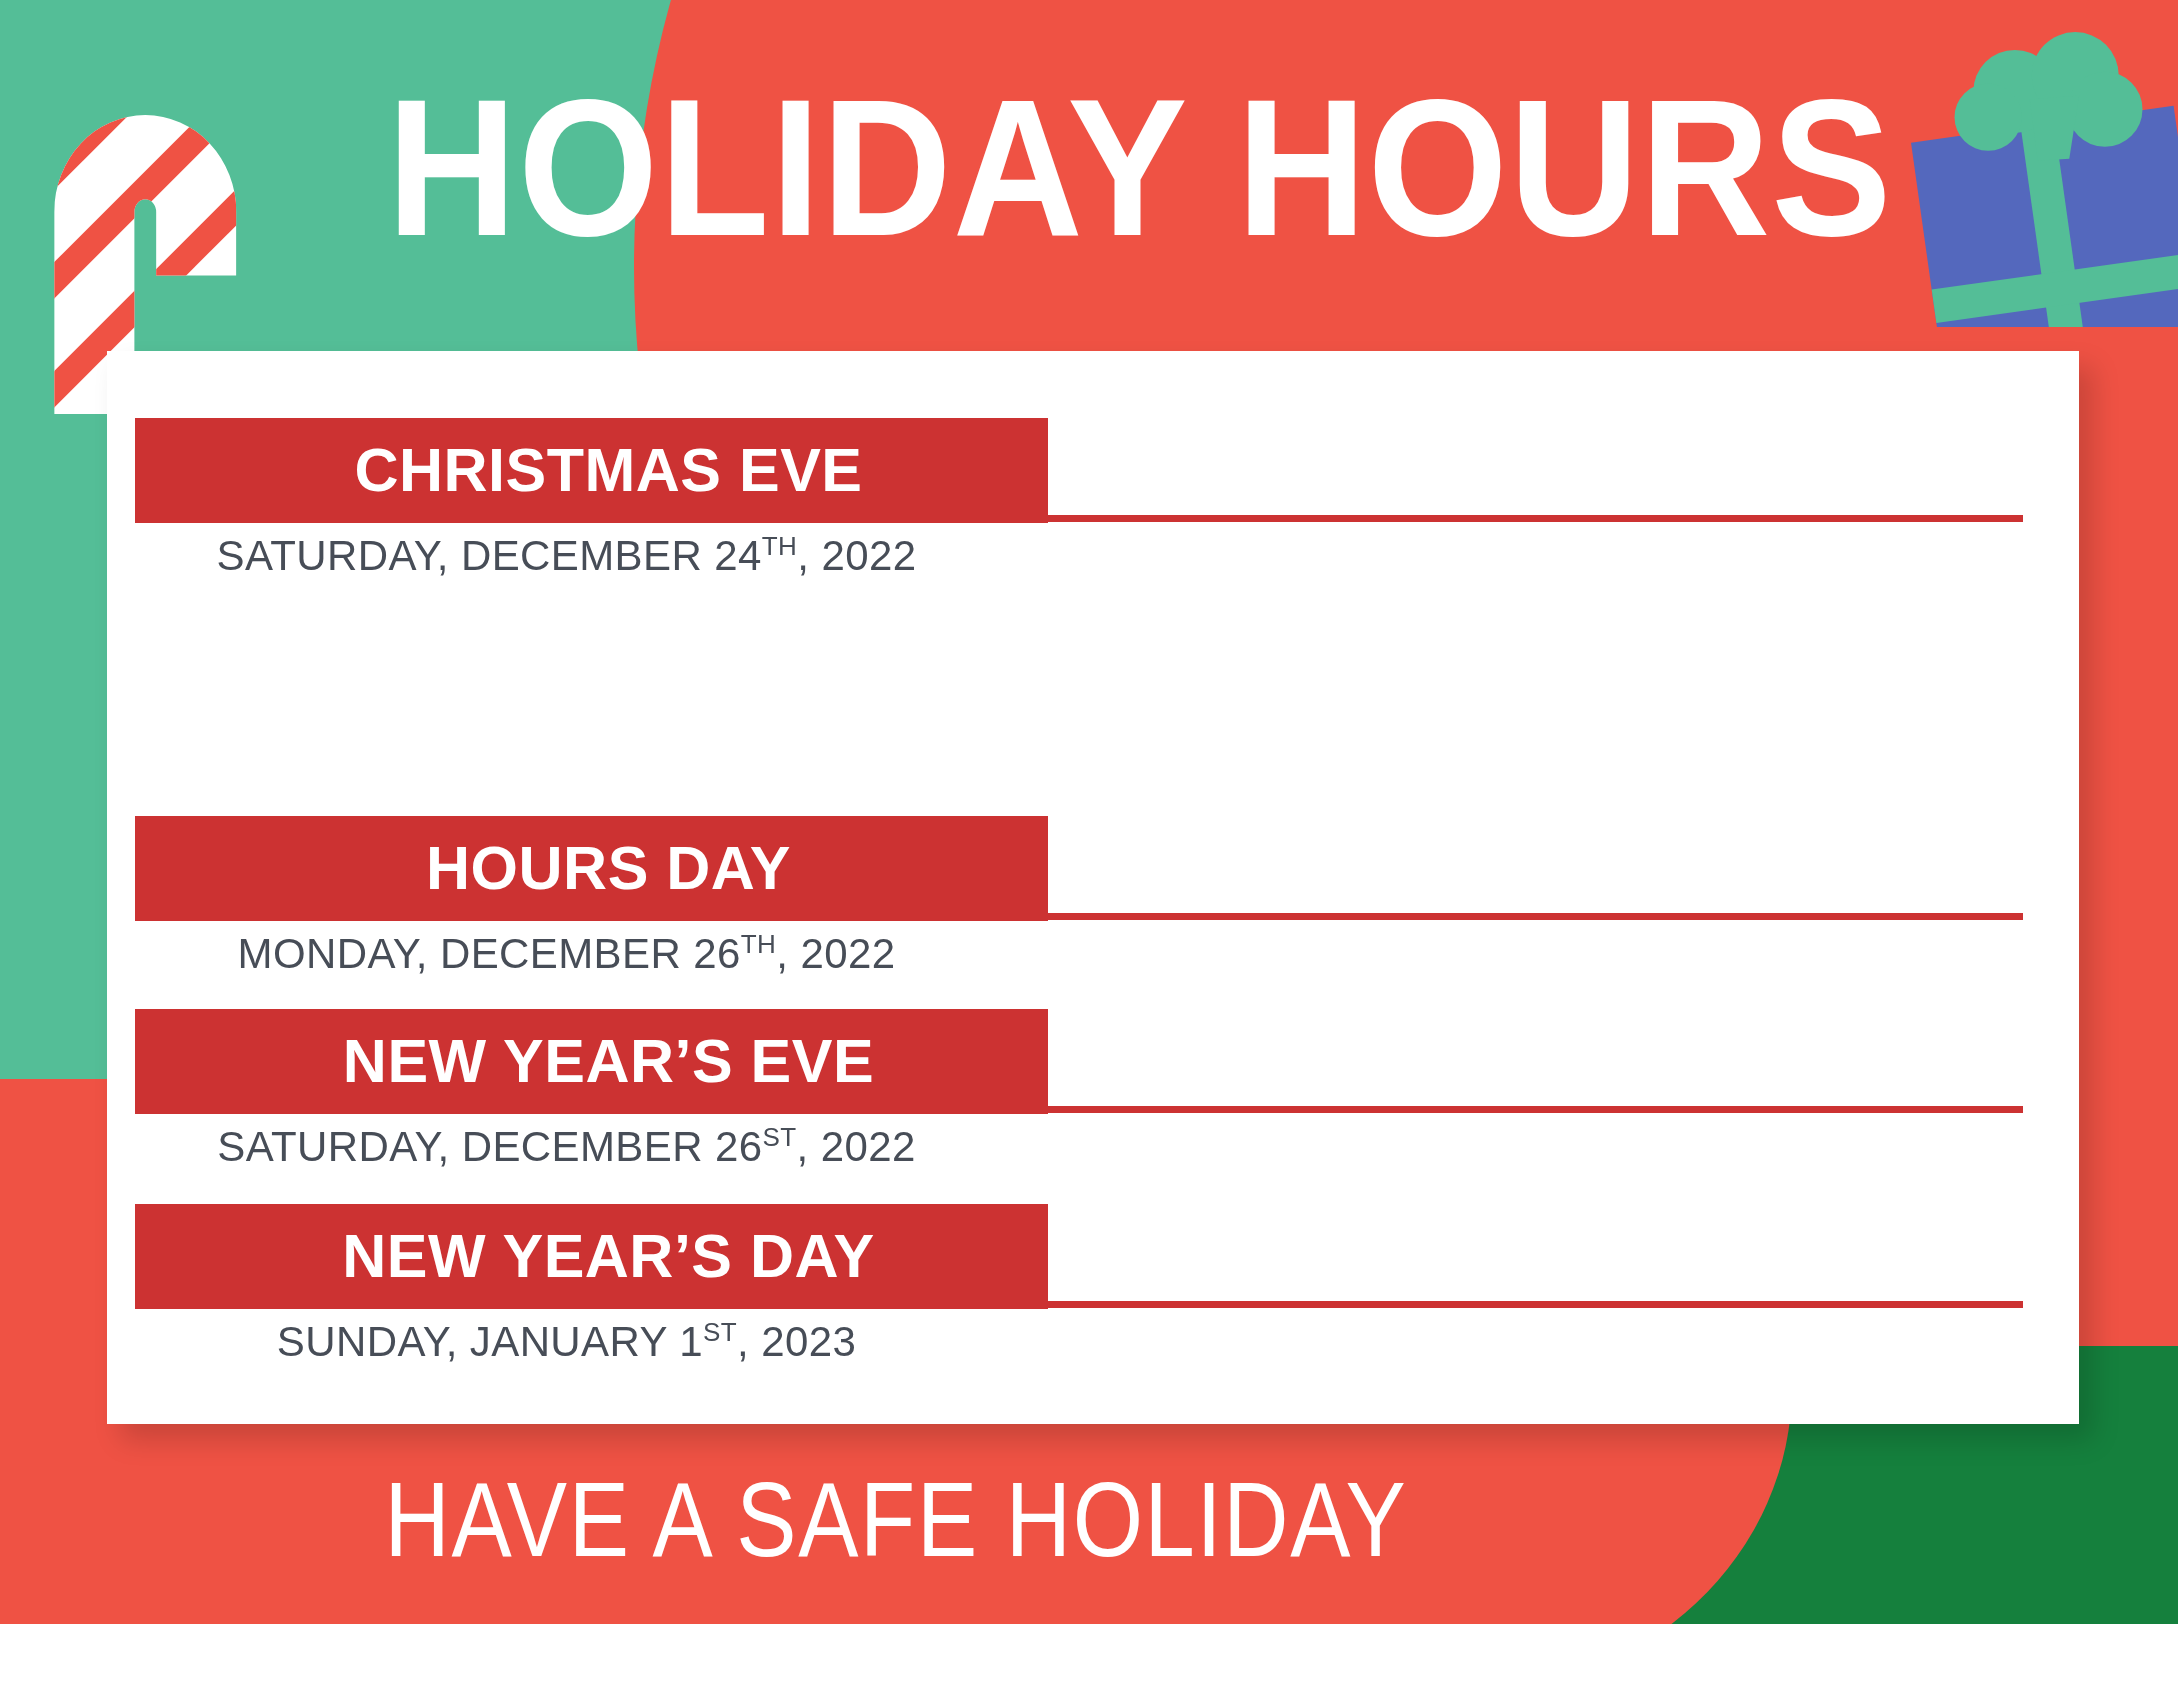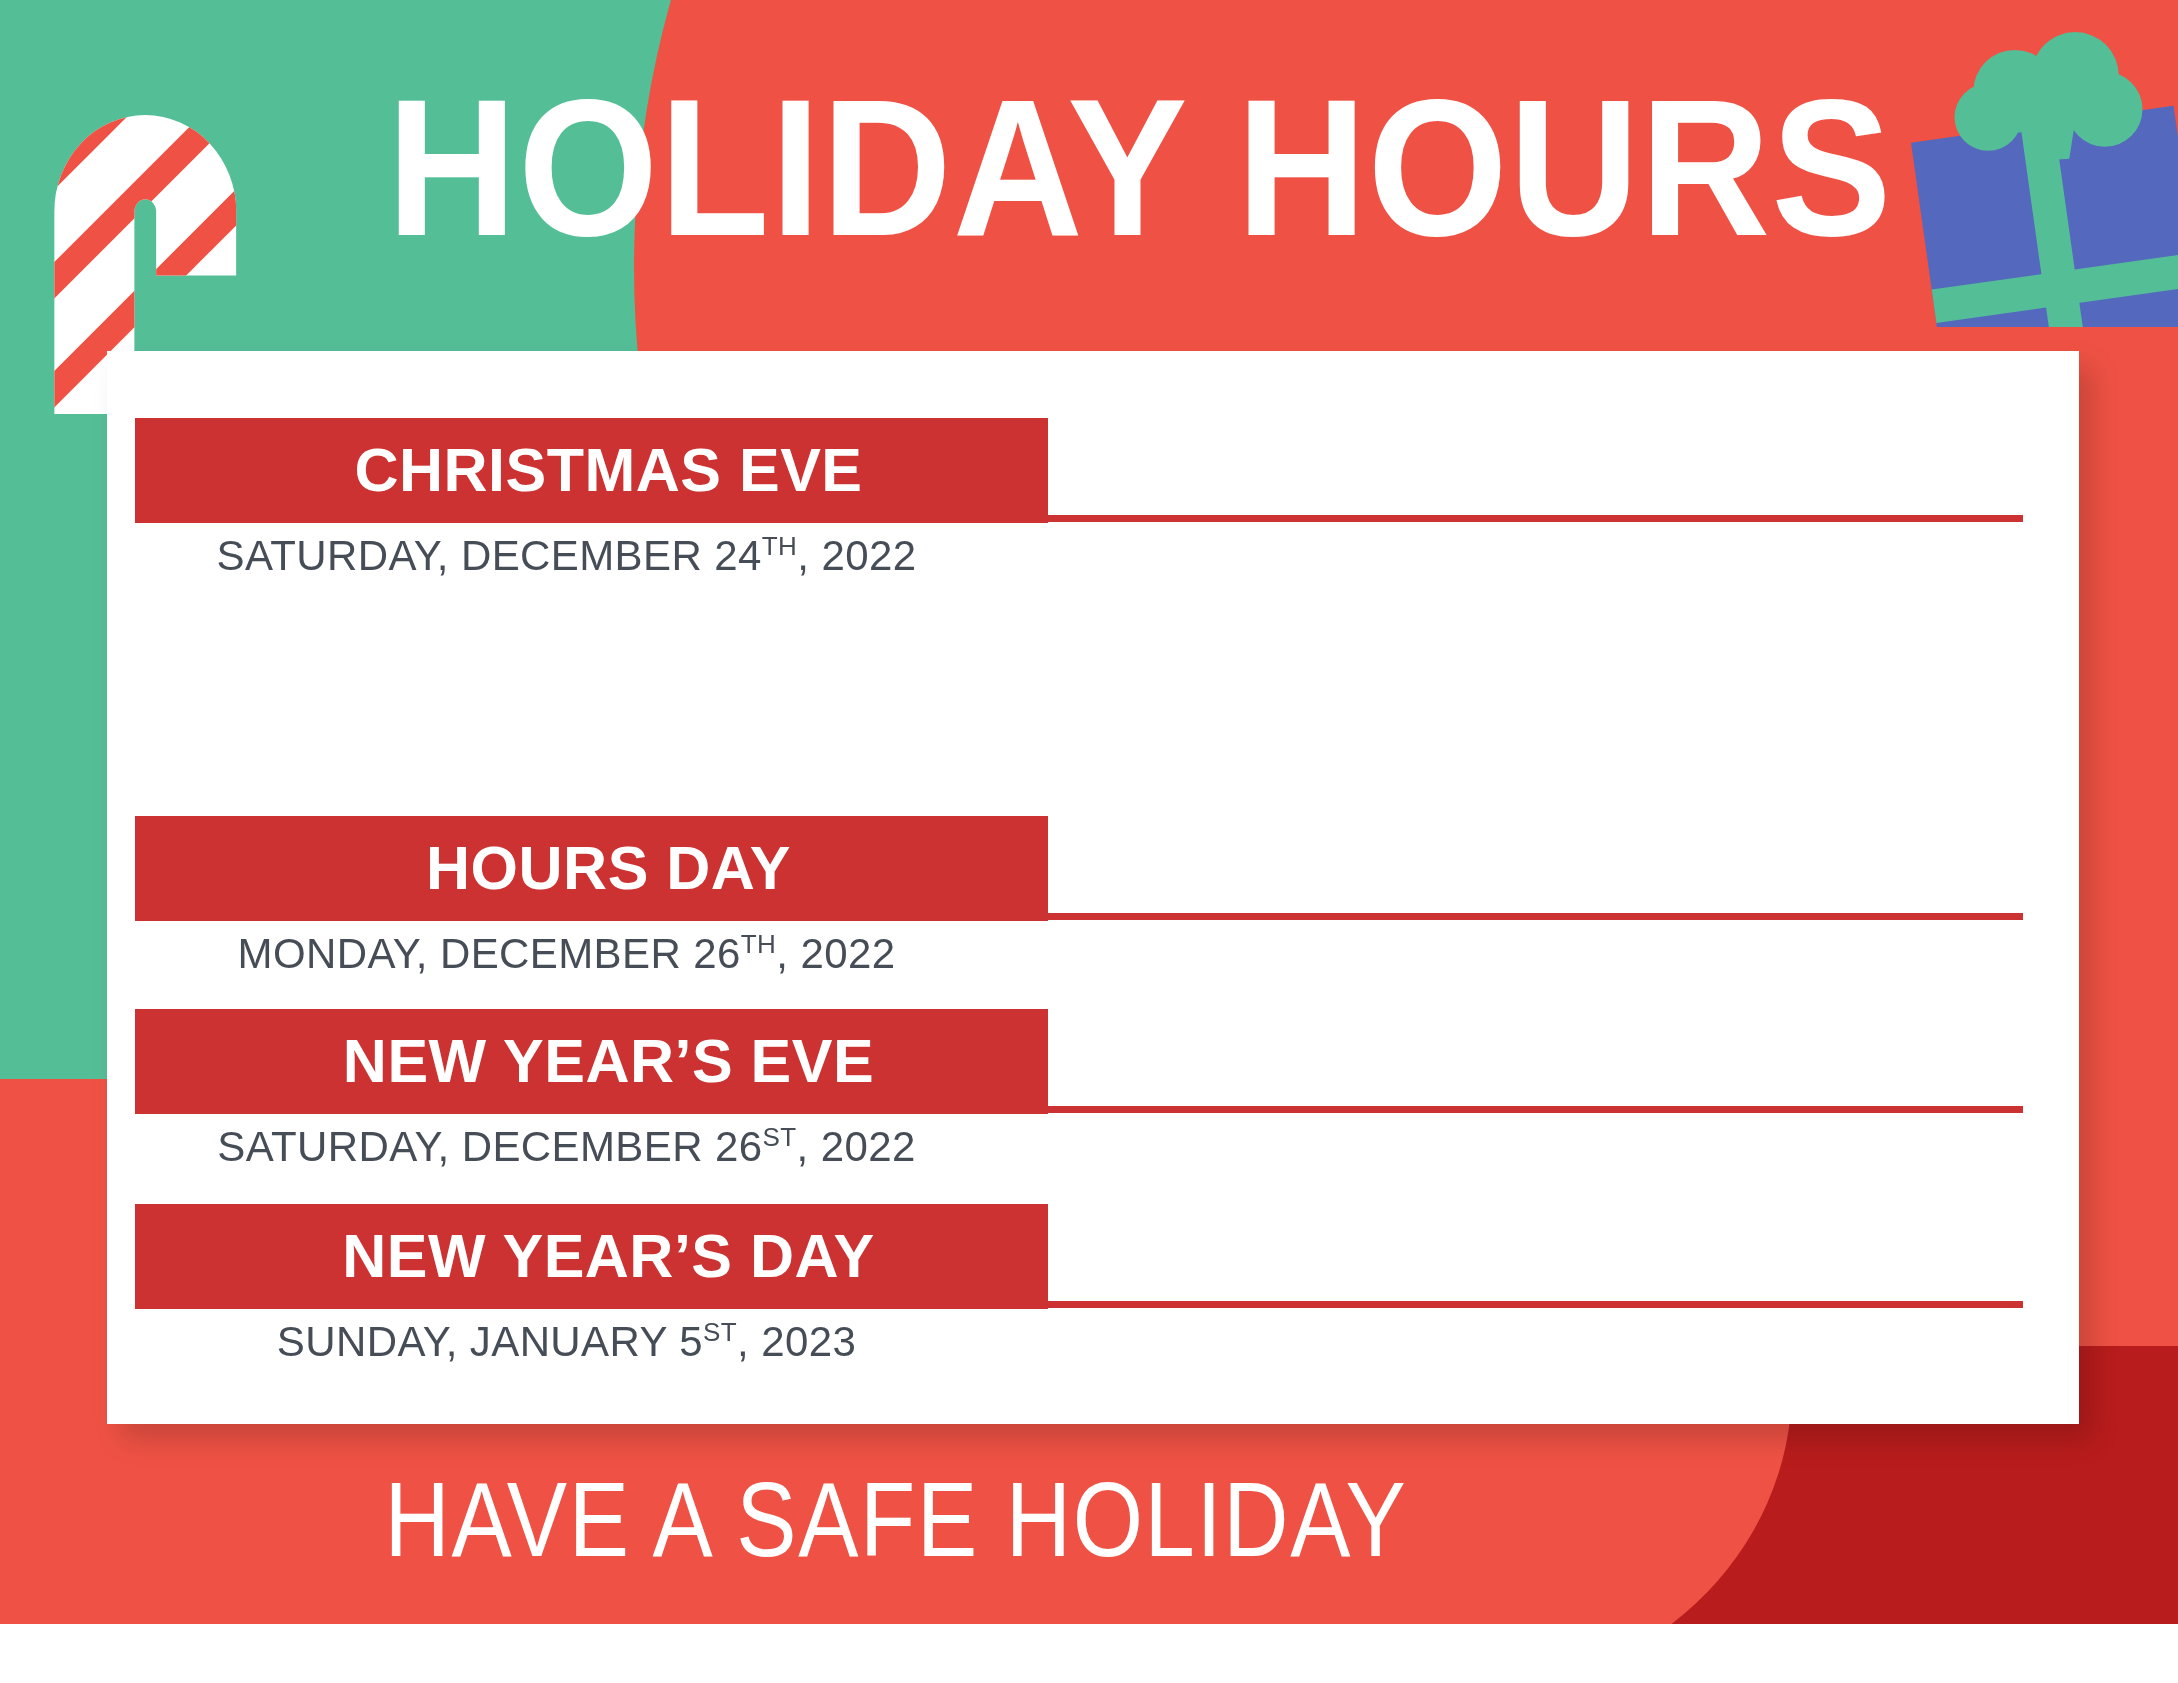--- a/index.html
+++ b/index.html
@@ -5,21 +5,21 @@
   html, body {
     margin: 0;
     padding: 0;
     background: #ffffff;
   }
   #poster {
     position: relative;
     width: 2178px;
     height: 1683px;
     overflow: hidden;
-    background: #b91c1c;
+    background: #15803d;
     font-family: "Liberation Sans", sans-serif;
   }
 
   
   .bg-green {
     position: absolute;
     left: 0; top: 0;
     width: 1337px;
     height: 1099px;
     background: #54be97;
@@ -279,21 +279,21 @@
           <span class="banner-label">NEW YEAR’S EVE</span>
         </div>
         <div class="date"><span>SATURDAY, DECEMBER 26</span><sup>ST</sup><span>, 2022</span></div>
       </div>
 
       <div class="row row-4">
         <div class="rule"></div>
         <div class="banner">
           <span class="banner-label">NEW YEAR’S DAY</span>
         </div>
-        <div class="date"><span>SUNDAY, JANUARY 5</span><sup>ST</sup><span>, 2023</span></div>
+        <div class="date"><span>SUNDAY, JANUARY 1</span><sup>ST</sup><span>, 2023</span></div>
       </div>
 
     </div>
   </div>
 
   <div class="footer">HAVE A SAFE HOLIDAY</div>
 
 </div>
 
 

